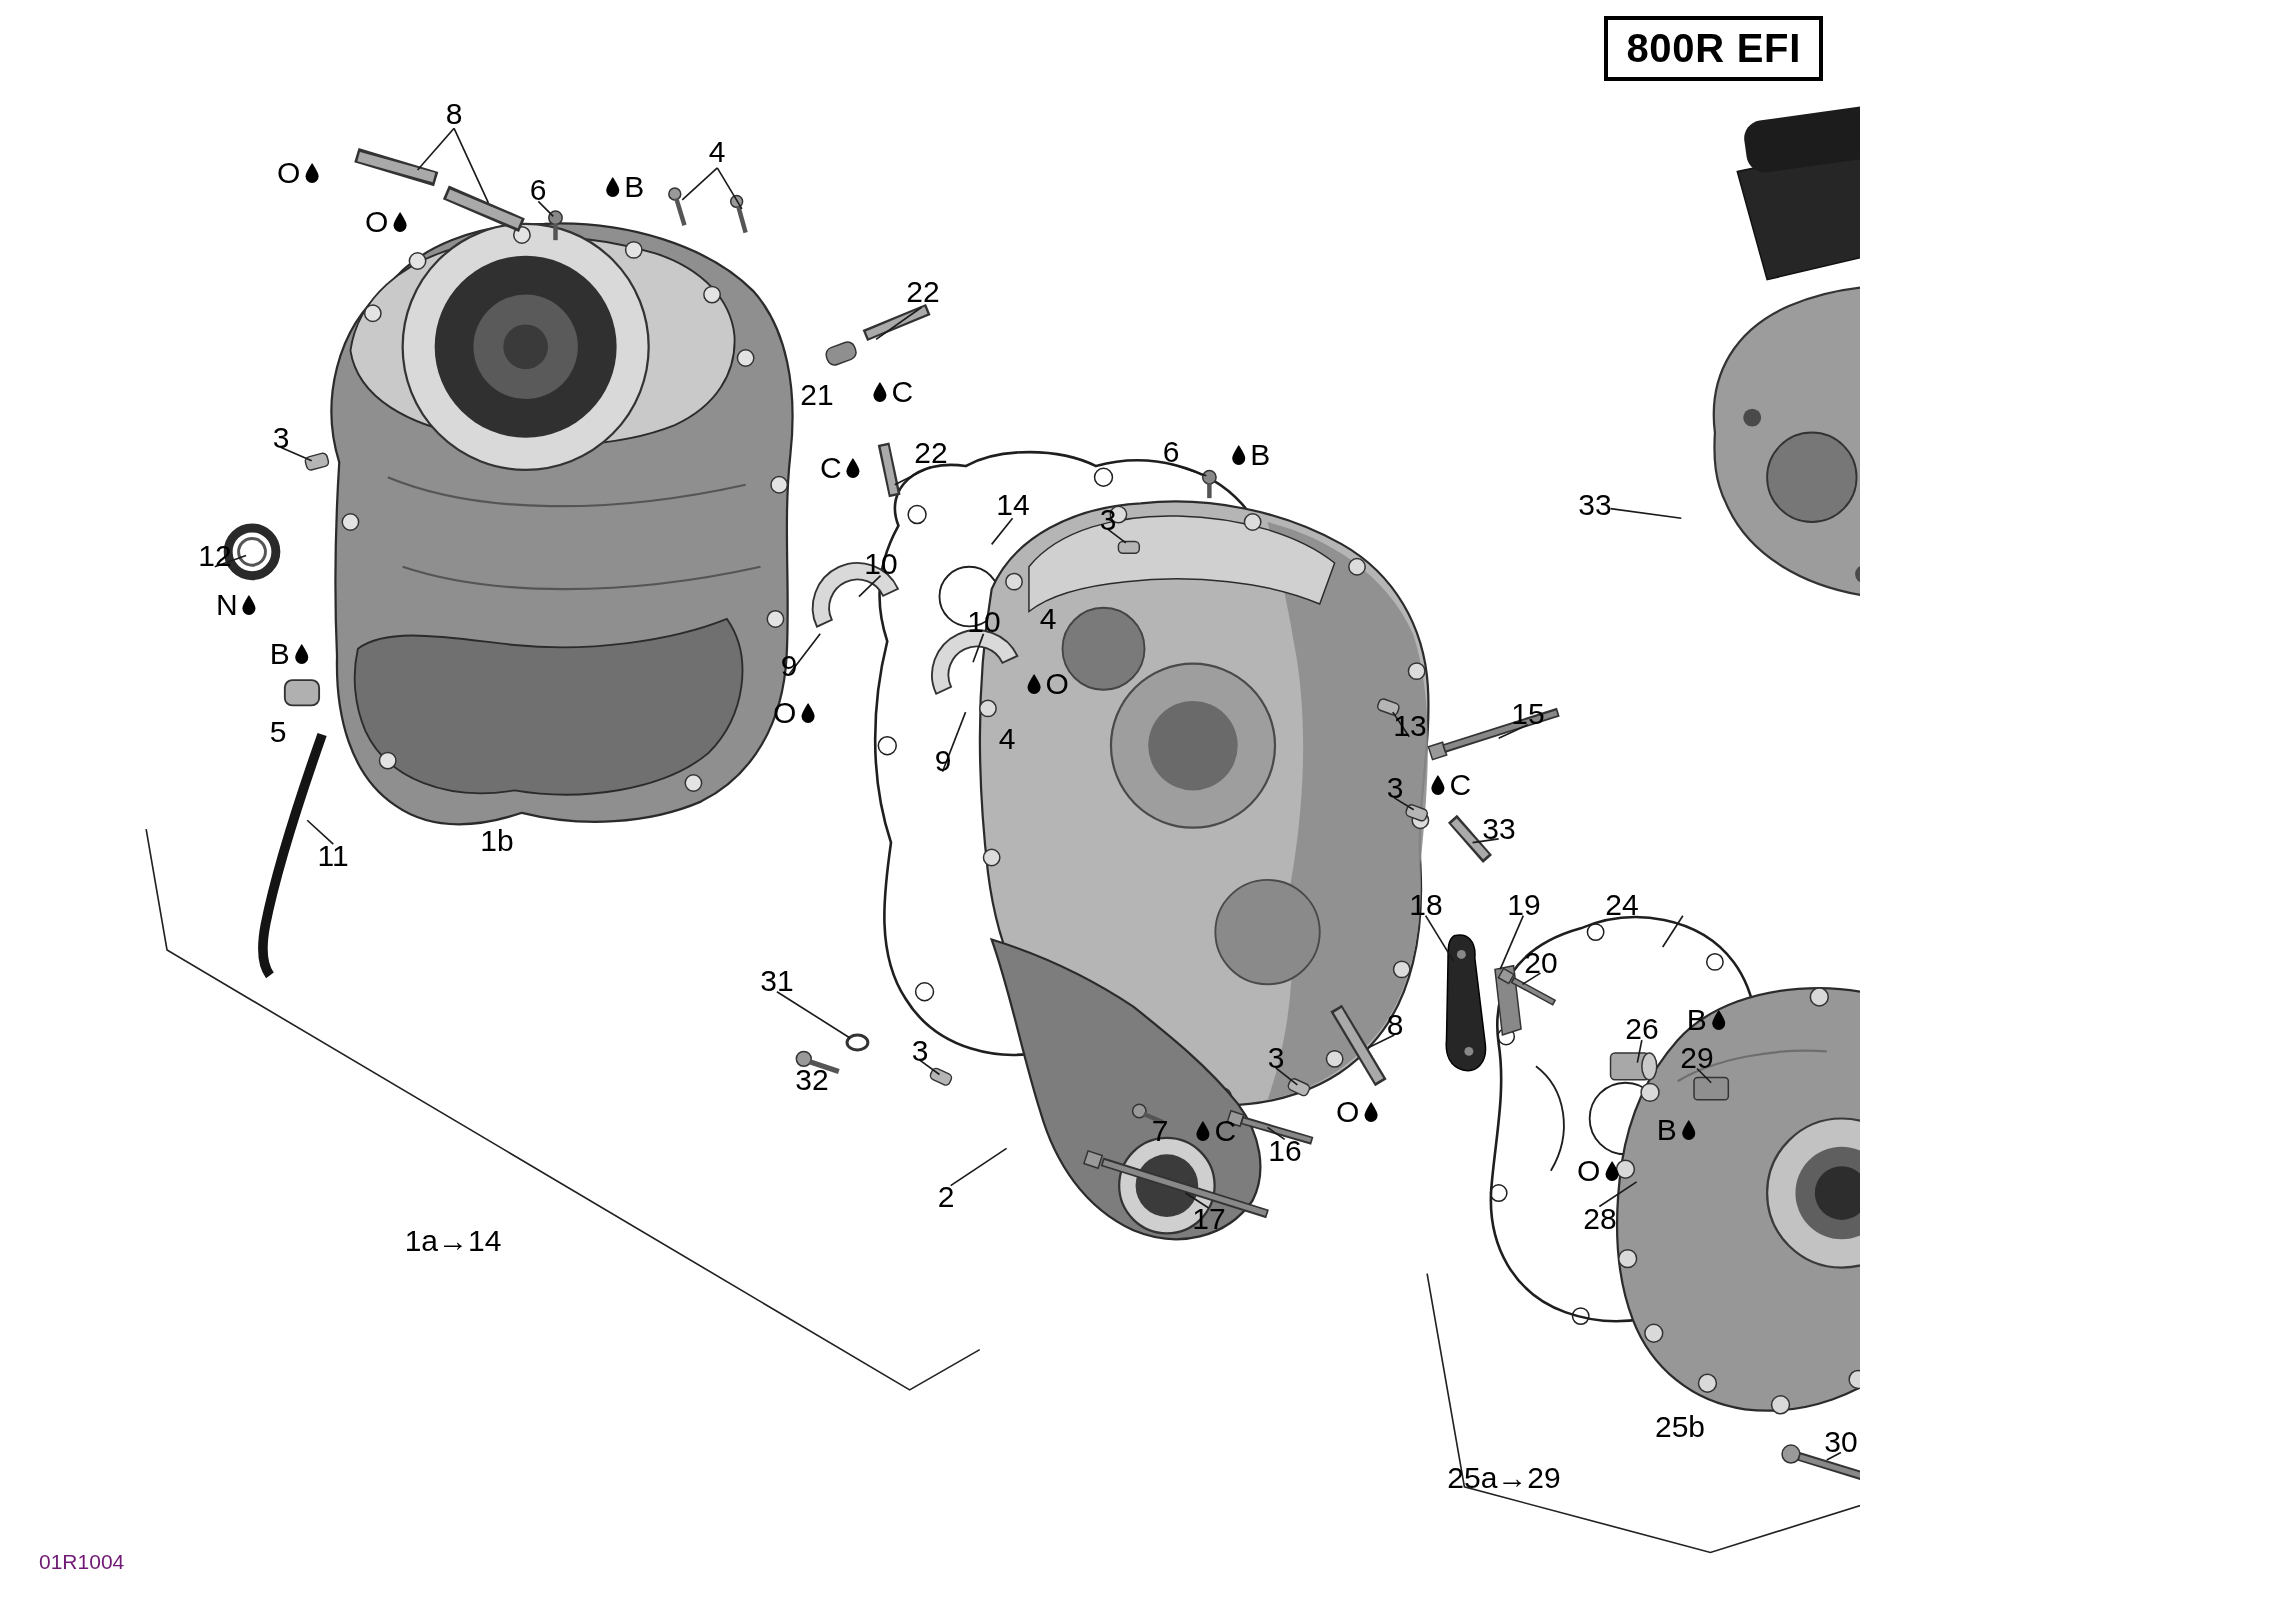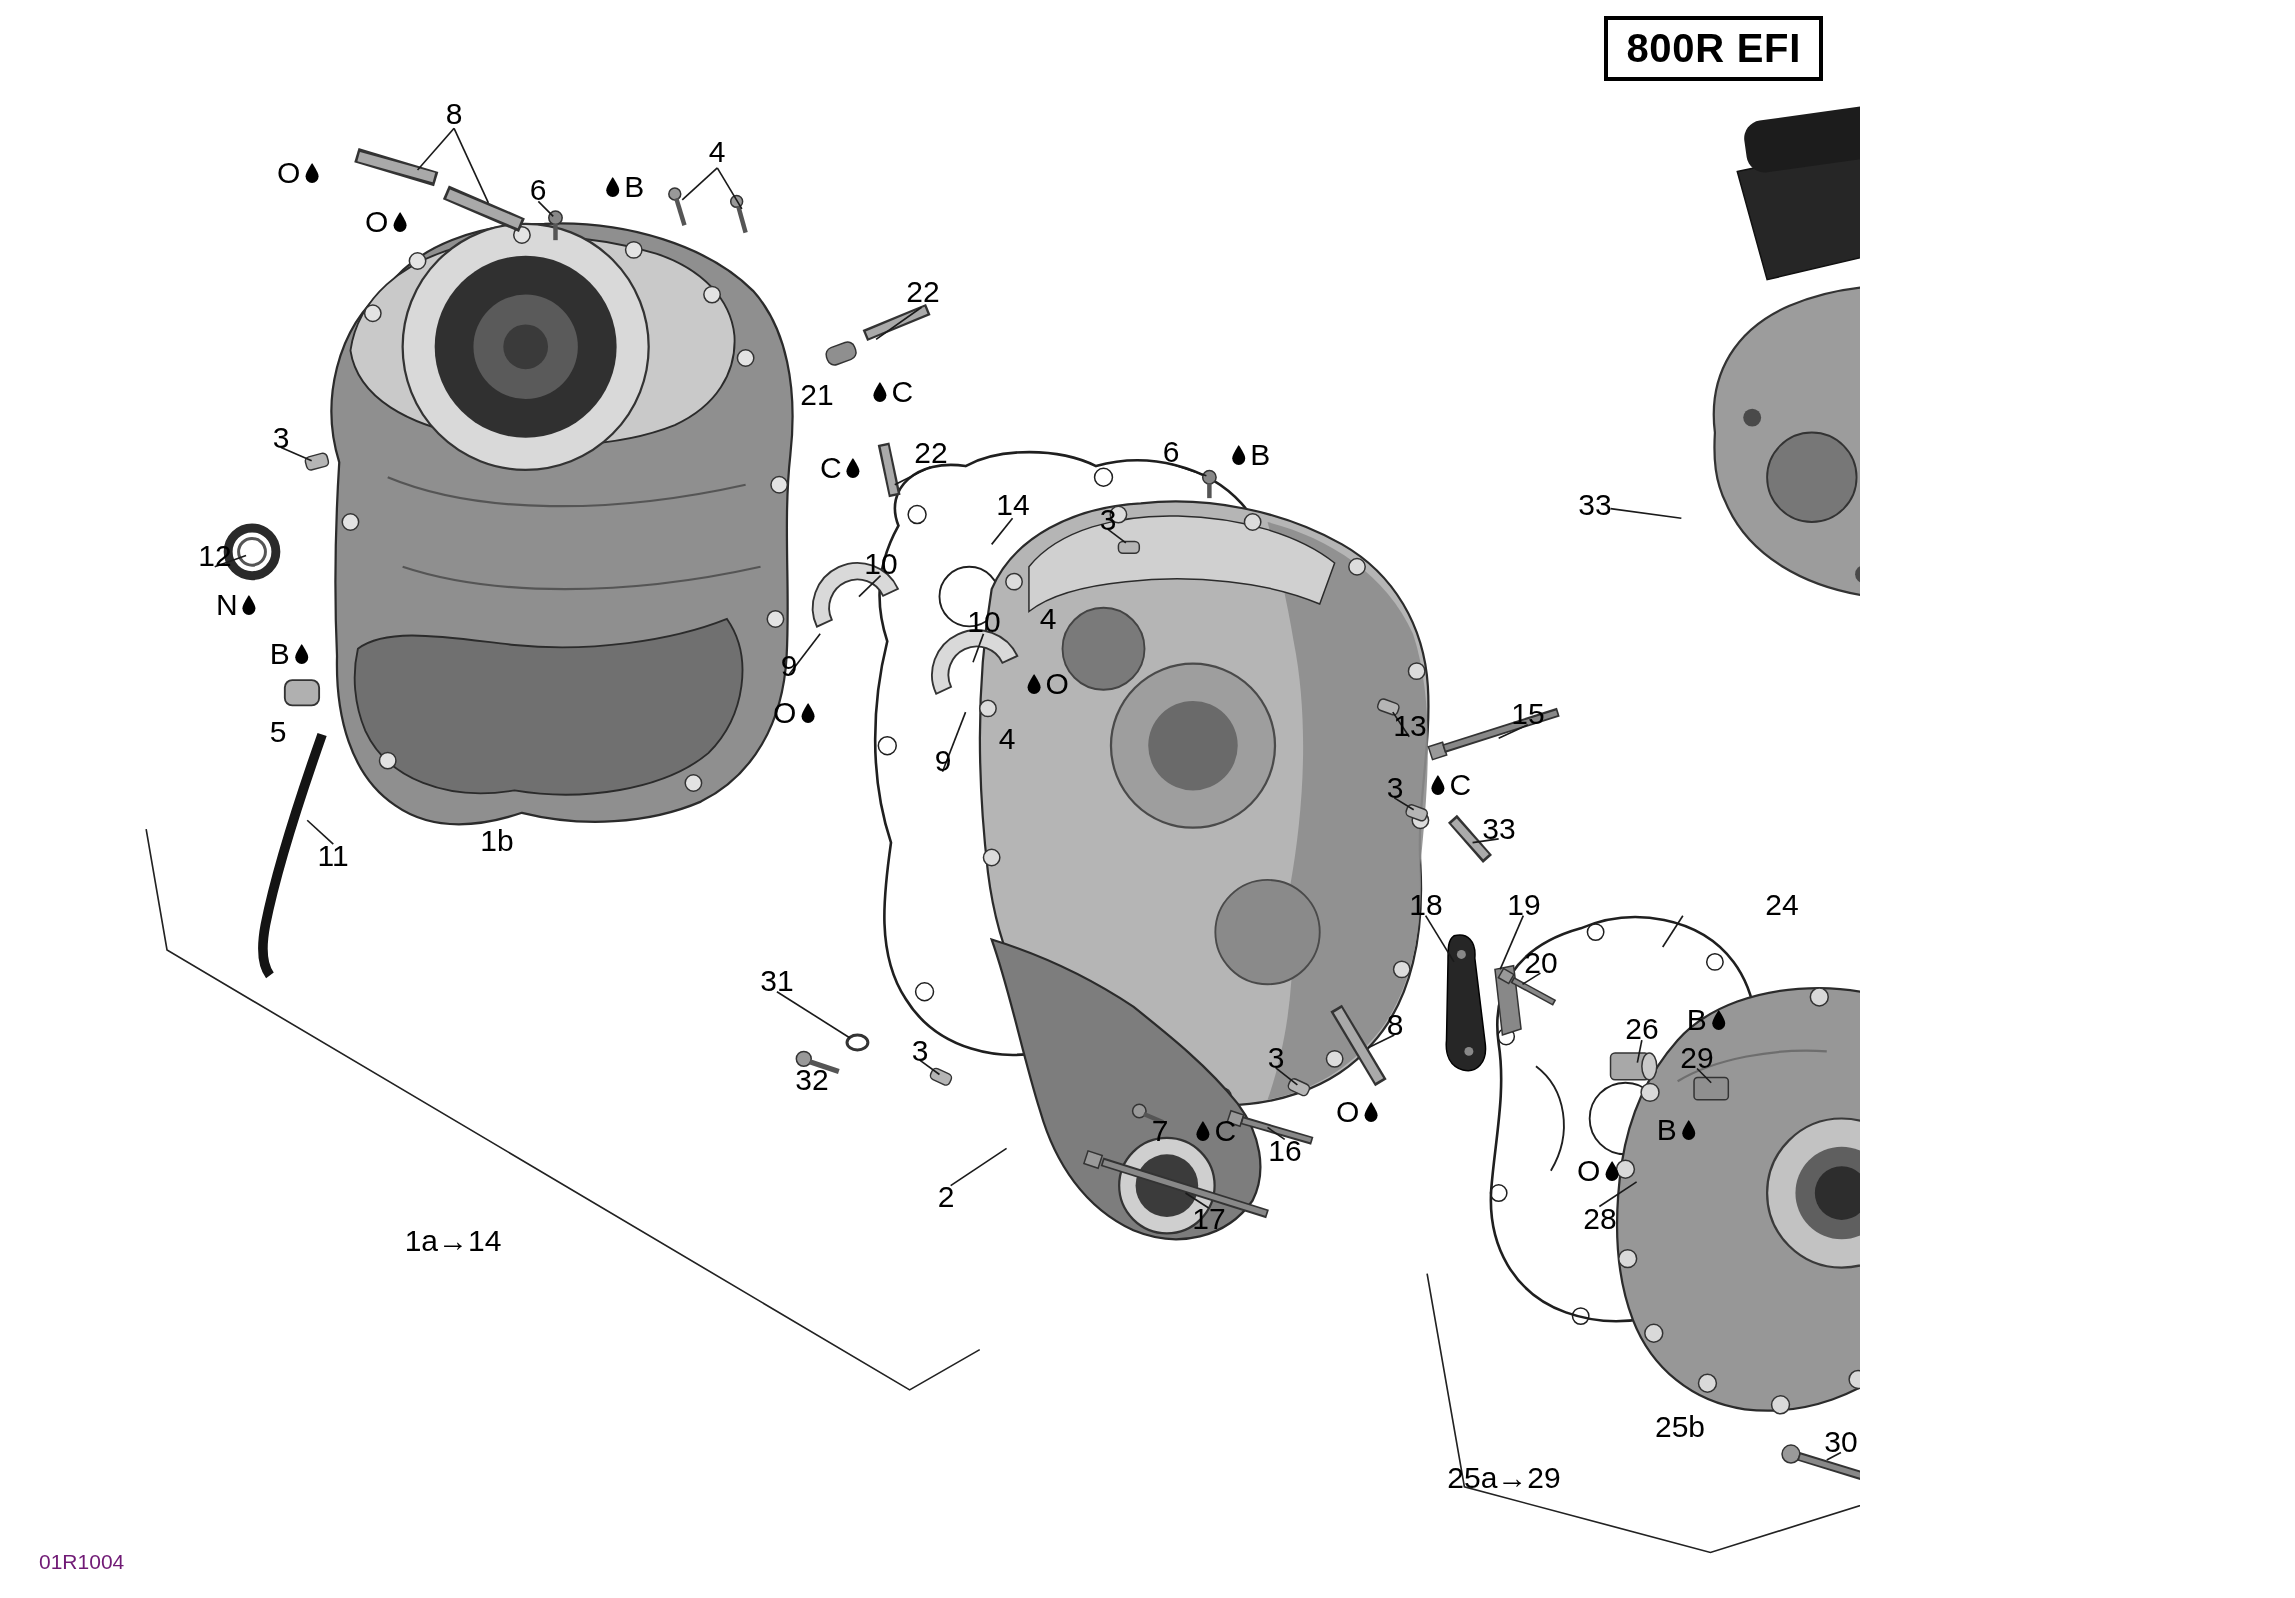--- a/index.html
+++ b/index.html
@@ -488,21 +488,21 @@
       </div>
       <div class="callout" style="left: 497px; top: 841px; text-align: right;">
         <span>1b</span>
       </div>
       <div class="callout" style="left: 1426px; top: 905px;">
         <span>18</span>
       </div>
       <div class="callout" style="left: 1524px; top: 905px;">
         <span>19</span>
       </div>
-      <div class="callout" style="left: 1782px; top: 905px;">
+      <div class="callout" style="left: 1622px; top: 905px;">
         <span>24</span>
       </div>
       <div class="callout" style="left: 1541px; top: 963px;">
         <span>20</span>
       </div>
       <div class="callout" style="left: 1642px; top: 1029px;">
         <span>26</span>
       </div>
       <div class="callout" style="left: 1706px; top: 1020px;">
         <span>B</span>

